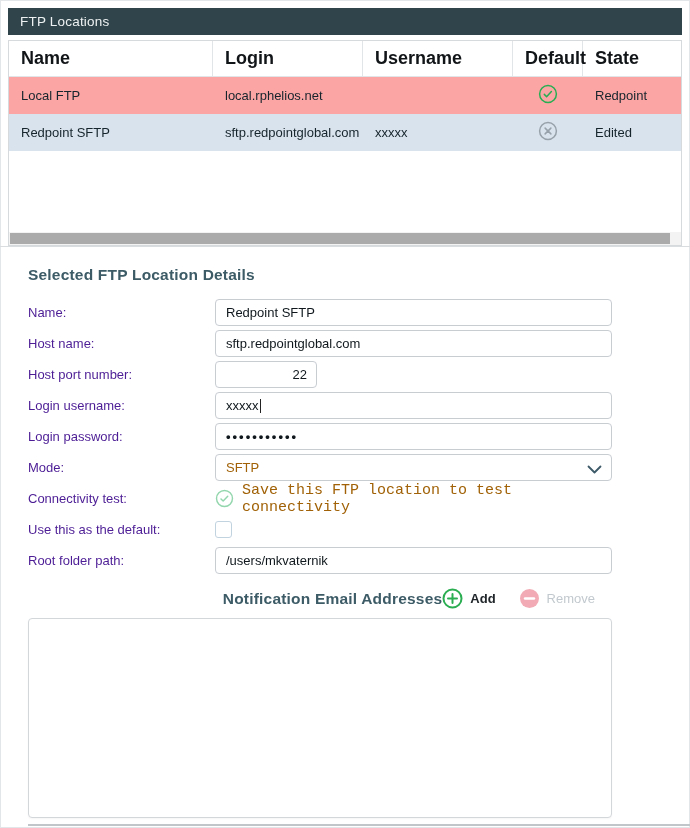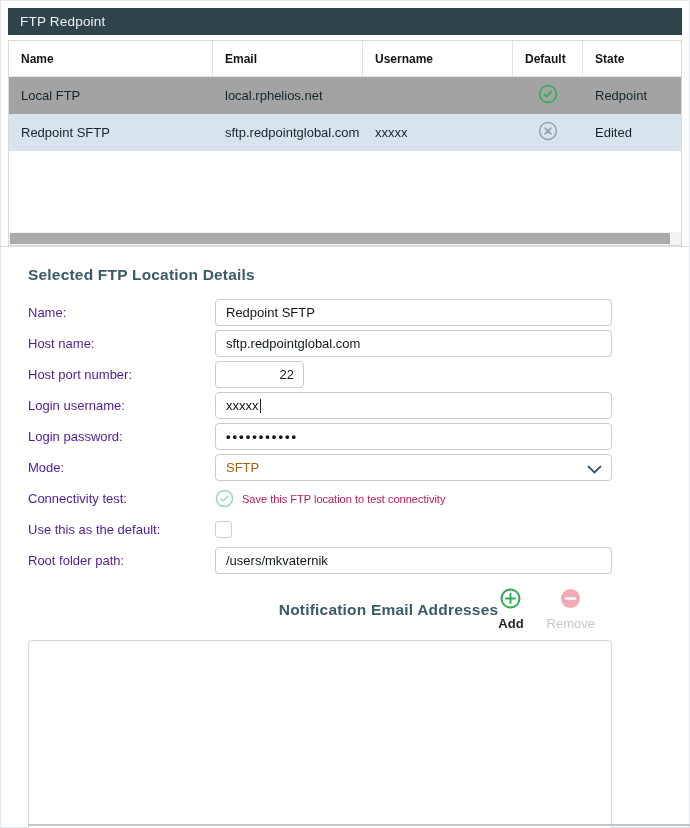--- a/index.html
+++ b/index.html
@@ -20,27 +20,27 @@
 
   
   .table-wrap {
     margin-top:5px; border:1px solid #d6dadd; height:206px;
     display:flex; flex-direction:column; background:#fff;
   }
   .tgrid { display:grid; grid-template-columns:204px 150px 150px 70px 1fr; }
   .thead { height:36px; border-bottom:1px solid #e2e5e8; }
   .th {
     display:flex; align-items:center; padding:0 12px;
-    font-weight:bold; font-size:12px; color:#121518;
+    font-weight:bold; font-size:18px; color:#121518;
     border-right:1px solid #e2e5e8;
   }
   .th:last-child { border-right:none; }
   .trow { height:37px; font-size:13px; color:#16242c; cursor:default; }
   .trow .td { display:flex; align-items:center; padding:0 12px; overflow:hidden; white-space:nowrap; }
-  .trow.row-unselected { background:#a3a3a3; }
+  .trow.row-unselected { background:#fca5a5; }
   .trow.row-selected { background:#d9e3ed; }
   .td.default-cell { justify-content:center; padding:0; }
   .tbody-fill { flex:1; background:#fff; }
   .hscroll { height:13px; background:#f3f3f3; padding:1px 1px; }
   .hscroll .thumb { height:11px; width:calc(100% - 10px); background:#ababab; }
 
   .full-divider { height:1px; background:#d9dde0; width:690px; }
 
   
   .details { padding:19px 0 0 28px; }
@@ -49,67 +49,67 @@
     letter-spacing:.2px;
   }
   .frow { display:flex; align-items:center; height:31px; }
   .flabel { width:187px; font-size:13px; color:#4c1d95; flex:none; }
   .fcontrol { width:397px; position:relative; }
   .txt {
     width:100%; height:27px; border:1px solid #c8cdd2; border-radius:4px;
     padding:0 10px; font-size:13px; color:#10181d; background:#fff;
     font-family:"Liberation Sans", sans-serif; outline:none; display:block;
   }
-  .txt-port { width:89px; text-align:right; padding-right:9px; }
+  .txt-port { width:102px; text-align:right; padding-right:9px; }
   .fakeinput {
     height:27px; border:1px solid #c8cdd2; border-radius:4px; background:#fff;
     padding:0 10px; font-size:13px; color:#10181d;
     display:flex; align-items:center;
   }
   .caret { width:1px; height:14px; background:#222; margin-left:1px; }
   .pwd { font-weight:bold; letter-spacing:2px; font-size:13px; }
   .selectbox { color:#a16207; cursor:pointer; }
   .selectbox .chev { position:absolute; right:10px; top:9px; }
   .conn { display:flex; align-items:center; gap:8px; }
-  .conn-msg { font-size:11px; color:#be185d; }
+  .conn-msg { font-size:15px; color:#a16207;font-family:Liberation Mono, monospace; }
   .checkbox {
     width:17px; height:17px; border:1px solid #c2d3e0; border-radius:3px;
     background:#fff; cursor:pointer;
   }
 
   
   .emails { padding:12px 0 0 28px; }
   .emails-header {
     width:584px; display:flex; align-items:center; justify-content:flex-end;
   }
   .emails-header .section-title { margin:0; }
   .email-btns { display:flex; align-items:center; gap:23px; margin-right:17px; }
-  .btn { display:flex; align-items:center; gap:7px; background:none; border:none; padding:0; font-family:inherit; cursor:pointer;flex-direction:column; }
+  .btn { display:flex; align-items:center; gap:7px; background:none; border:none; padding:0; font-family:inherit; cursor:pointer; }
   .btn-add .btn-label { font-size:13px; font-weight:bold; color:#20262a; }
   .btn-remove { cursor:default; }
   .btn-remove .btn-label { font-size:13px; color:#c2c9ce; }
   .email-box {
     width:584px; height:200px; margin-top:9px;
     border:1px solid #d3d7da; border-radius:4px; background:#fff;
     box-shadow:0 1px 2px rgba(0,0,0,0.04);
   }
   .bottom-line { position:absolute; left:28px; right:0; bottom:2px; height:2px; background:#c0c6ca; }
 </style>
 </head>
 <body>
 
 <div class="page-top">
   <div class="titlebar">
-    <span>FTP Redpoint</span>
+    <span>FTP Locations</span>
   </div>
 
   <div class="table-wrap">
     <div class="tgrid thead">
       <div class="th">Name</div>
-      <div class="th">Email</div>
+      <div class="th">Login</div>
       <div class="th">Username</div>
       <div class="th">Default</div>
       <div class="th">State</div>
     </div>
 
     <div class="tgrid trow row-unselected">
       <div class="td">Local FTP</div>
       <div class="td">local.rphelios.net</div>
       <div class="td"></div>
       <div class="td default-cell">

